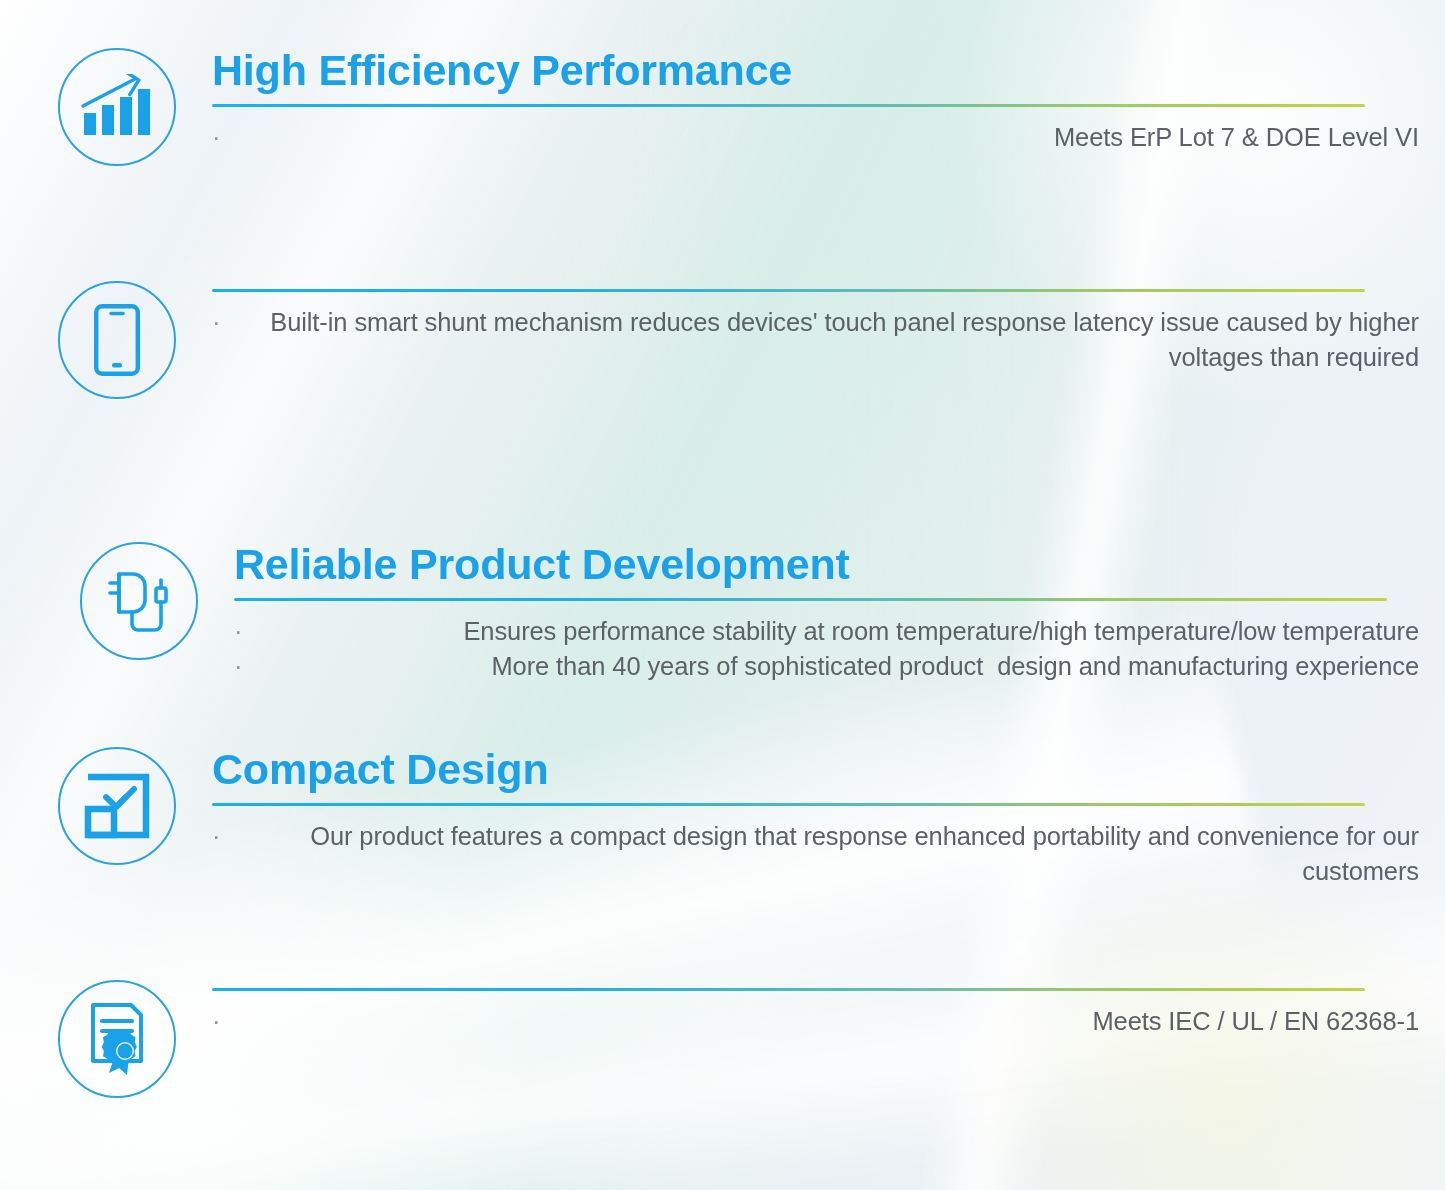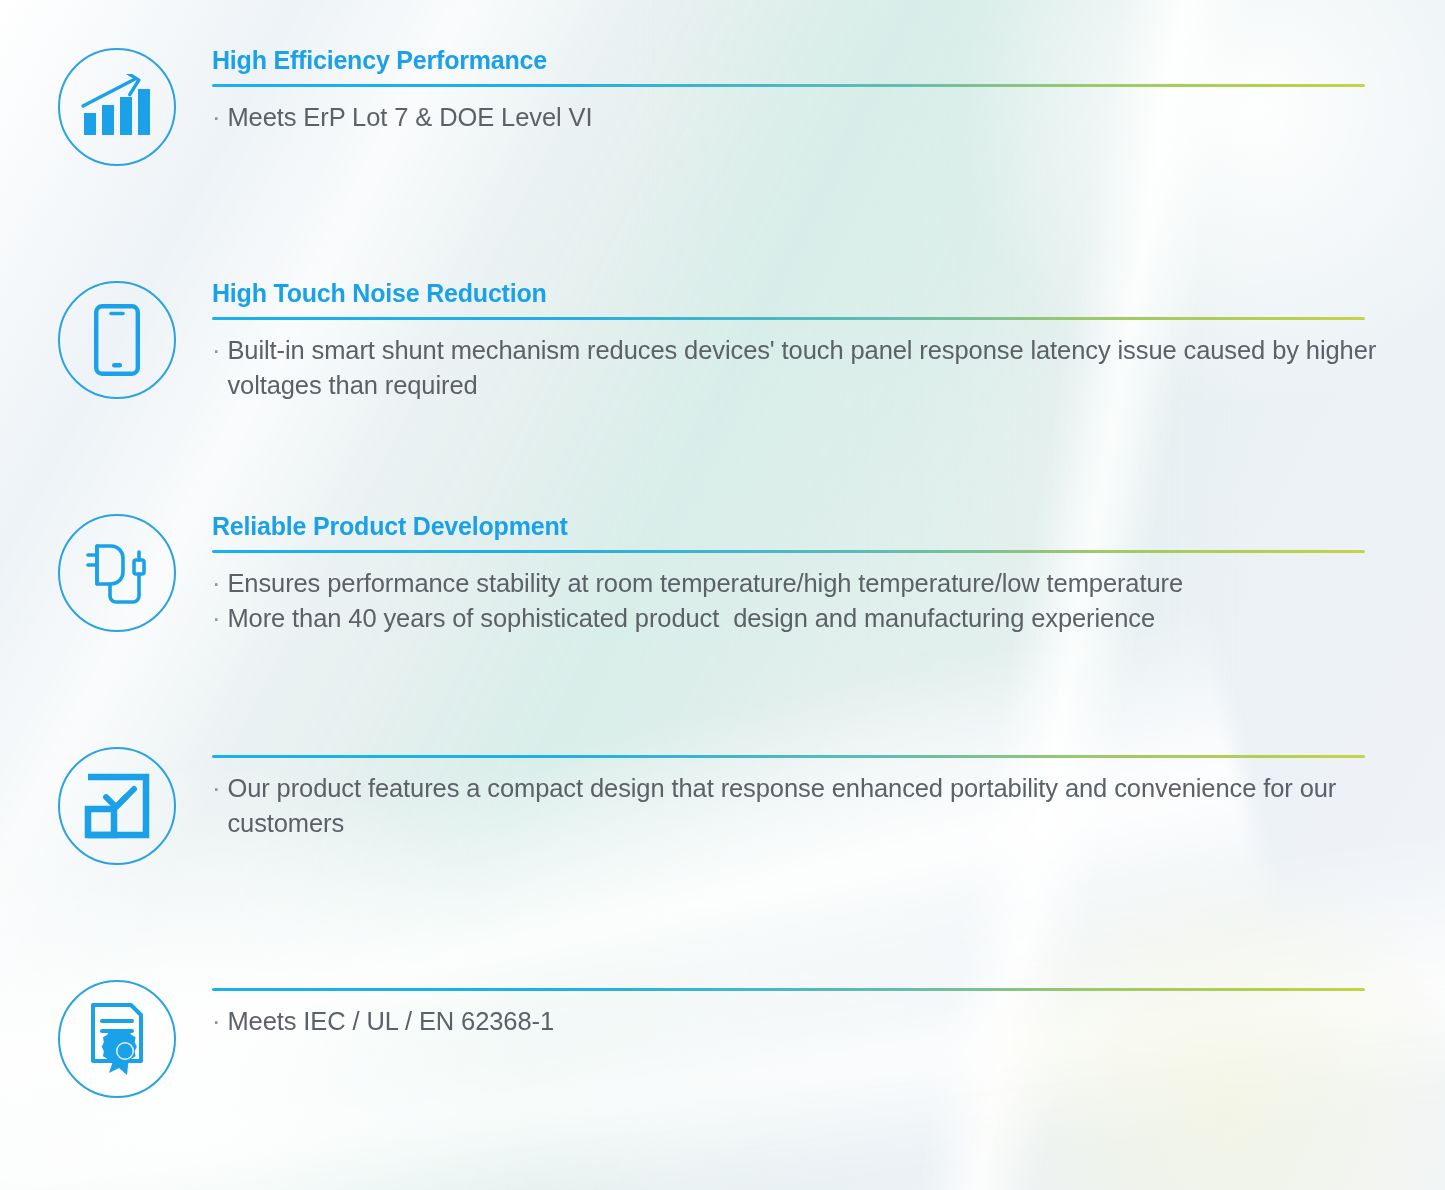--- a/index.html
+++ b/index.html
@@ -97,21 +97,21 @@
     border:2px solid #2aa3e0;
     display:flex; align-items:center; justify-content:center;
     background:transparent;
   }
   .icon-circle svg { display:block; }
 
   .body-col { flex:1 1 auto; margin-left:33px; padding-right:26px; }
 
   .feat-title {
     color:#1ba1e8;
-    font-size:25px;
+    font-size:43px;
     font-weight:bold;
     letter-spacing:-.2px;
     line-height:1.12;
     white-space:nowrap;
   }
   .divider {
     height:3px;
     width:1153px;
     margin-top:10px;
     background:linear-gradient(90deg,#18b2ec 0%, #1fb0e4 30%, #5fbcb4 58%, #9cc96a 76%, #b6cf4e 92%, #c4d448 100%);
@@ -126,26 +126,26 @@
     display:flex;
     align-items:flex-start;
   }
   .bullet .dot {
     flex:0 0 auto;
     margin-right:7px;
     color:#8d9399;
     font-size:25.5px;
     line-height:1.38;
   }
-  .bullet .btxt { flex:1 1 auto; white-space:pre-wrap; }
+  .bullet .btxt { flex:1 1 auto; white-space:pre-wrap;text-align:right; }
 
   
   #feature-0 { top:46px; }
   #feature-1 { top:279px; }
-  #feature-2 { top:512px; }
+  #feature-2 { top:540px;padding-left:22px; }
   #feature-3 { top:745px; }
   #feature-4 { top:978px; }
 </style>
 </head>
 <body>
 
 <div id="bg">
   <div class="bg-base"></div>
   <div class="tint-mid"></div>
   <div class="band band-b"></div>
@@ -189,21 +189,20 @@
     <div class="icon-wrap">
       <div class="icon-circle">
         <svg width="46" height="72" viewBox="0 0 46 72" fill="none">
           <rect x="2.2" y="2.2" width="41.6" height="67.6" rx="6" stroke="#1ba1e8" stroke-width="4.4"></rect>
           <line x1="17" y1="9.5" x2="29" y2="9.5" stroke="#1ba1e8" stroke-width="3.6" stroke-linecap="round"></line>
           <rect x="18" y="59" width="10" height="4.4" rx="2.2" fill="#1ba1e8"></rect>
         </svg>
       </div>
     </div>
     <div class="body-col">
-      <div class="feat-title">High Touch Noise Reduction</div>
       <div class="divider"></div>
       <div class="bullets">
         <div class="bullet">
           <span class="dot">·</span>
           <span class="btxt">Built-in smart shunt mechanism reduces devices' touch panel response latency issue caused by higher voltages than required</span>
         </div>
       </div>
     </div>
   </section>
 
@@ -242,20 +241,21 @@
       <div class="icon-circle">
         <svg width="70" height="70" viewBox="0 0 70 70" fill="none">
           <path d="M6 6 H64 V64 H6" stroke="#1ba1e8" stroke-width="6.5" fill="none" stroke-linejoin="miter"></path>
           <rect x="6" y="38" width="26" height="26" stroke="#1ba1e8" stroke-width="6.5" fill="none"></rect>
           <path d="M52 18 L34 36" stroke="#1ba1e8" stroke-width="6" stroke-linecap="round"></path>
           <path d="M34 36 L34 22 M34 36 L48 36" stroke="#1ba1e8" stroke-width="6" stroke-linecap="round" transform="rotate(-45 34 36)"></path>
         </svg>
       </div>
     </div>
     <div class="body-col">
+      <div class="feat-title">Compact Design</div>
       <div class="divider"></div>
       <div class="bullets">
         <div class="bullet">
           <span class="dot">·</span>
           <span class="btxt">Our product features a compact design that response enhanced portability and convenience for our customers</span>
         </div>
       </div>
     </div>
   </section>
 

